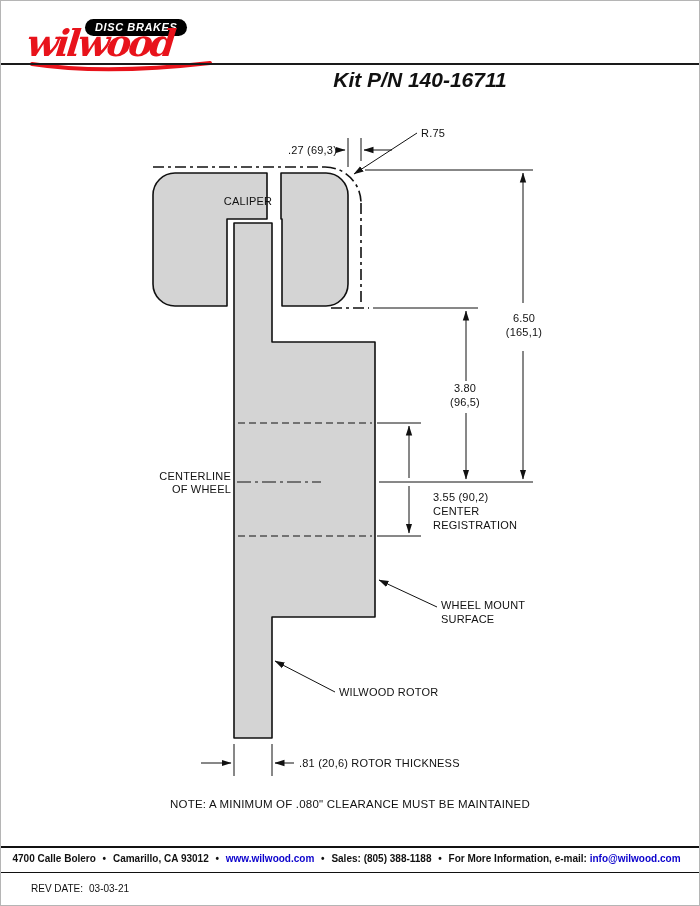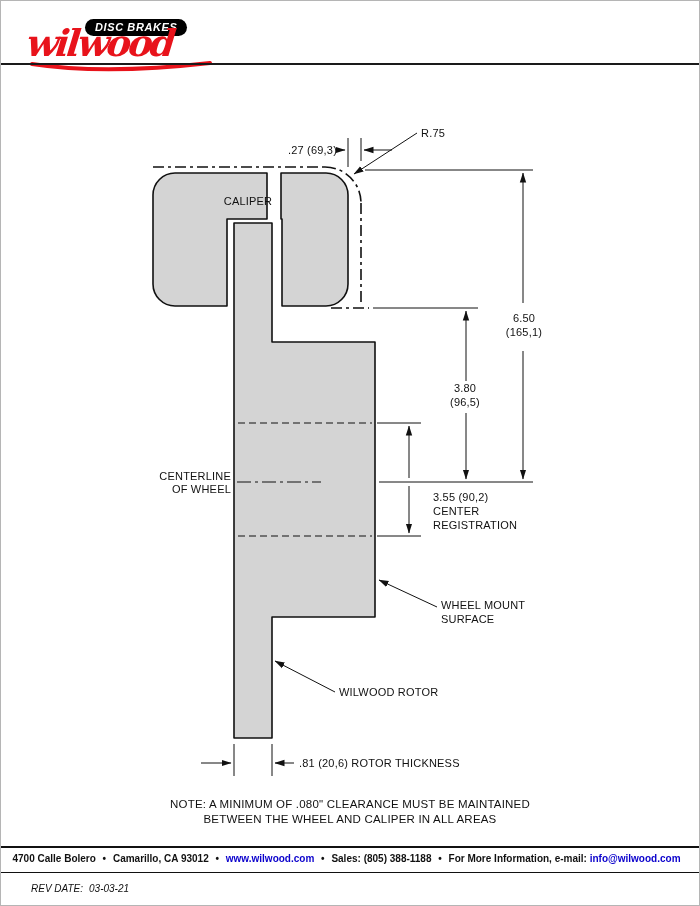--- a/index.html
+++ b/index.html
@@ -28,36 +28,37 @@
   
   .note{position:absolute;left:0;right:0;top:796px;text-align:center;
         font:11.5px/15px "Liberation Sans",sans-serif;letter-spacing:.2px;}
   .rule-a{position:absolute;left:0;right:0;top:845px;height:2px;background:#111;}
   .rule-b{position:absolute;left:0;right:0;top:871px;height:1px;background:#111;}
   .footer-text{position:absolute;left:0;right:7px;top:852px;text-align:center;
                font:bold 10px "Liberation Sans",sans-serif;white-space:nowrap;}
   .footer-text .sep{margin:0 4px;}
   .footer-text .link{color:#0a00cc;text-decoration:none;cursor:pointer;}
   .rev{position:absolute;left:30px;top:882px;font:10px "Liberation Sans",sans-serif;}
-  .rev span{margin-right:6px;font-style:italic;}
+  .rev span{margin-right:6px;}
 </style>
 </head>
 <body>
 
 <div class="page">
 
   <div class="logo">
     <span class="pill">DISC BRAKES</span>
     <span class="script">wilwood</span>
     <svg class="swoosh" viewBox="0 0 185 14">
       <path d="M3,4 Q75,15 181,3" fill="none" stroke="#e8131b" stroke-width="4" stroke-linecap="round"></path>
     </svg>
   </div>
 
   <div class="header-rule"></div>
+  <div class="kit">Kit P/N 140-16711</div>
 
   <svg class="diagram" viewBox="0 0 700 906">
     <defs>
       <marker id="arr" viewBox="0 0 10 10" refX="9.5" refY="5" markerWidth="10" markerHeight="10" orient="auto-start-reverse">
         <path d="M0,1.8 L10,5 L0,8.2 Z" fill="#111"></path>
       </marker>
     </defs>
 
     <g stroke="#111" stroke-width="1.6" fill="none" stroke-dasharray="11 4 3 4">
       <path d="M152,166 H324"></path>
@@ -121,21 +122,20 @@
     <text x="230" y="479" text-anchor="end">CENTERLINE</text>
     <text x="230" y="492" text-anchor="end">OF WHEEL</text>
     <text x="440" y="608">WHEEL MOUNT</text>
     <text x="440" y="622">SURFACE</text>
     <text x="338" y="695">WILWOOD ROTOR</text>
     <text x="298" y="766">.81 (20,6) ROTOR THICKNESS</text>
   </svg>
 
   <div class="note">
     <div>NOTE: A MINIMUM OF .080" CLEARANCE MUST BE MAINTAINED</div>
-    <div>BETWEEN THE WHEEL AND CALIPER IN ALL AREAS</div>
   </div>
 
   <div class="rule-a"></div>
   <div class="footer-text">
     <span>4700 Calle Bolero</span>
     <span class="sep">•</span>
     <span>Camarillo, CA 93012</span>
     <span class="sep">•</span>
     <a class="link">www.wilwood.com</a>
     <span class="sep">•</span>

